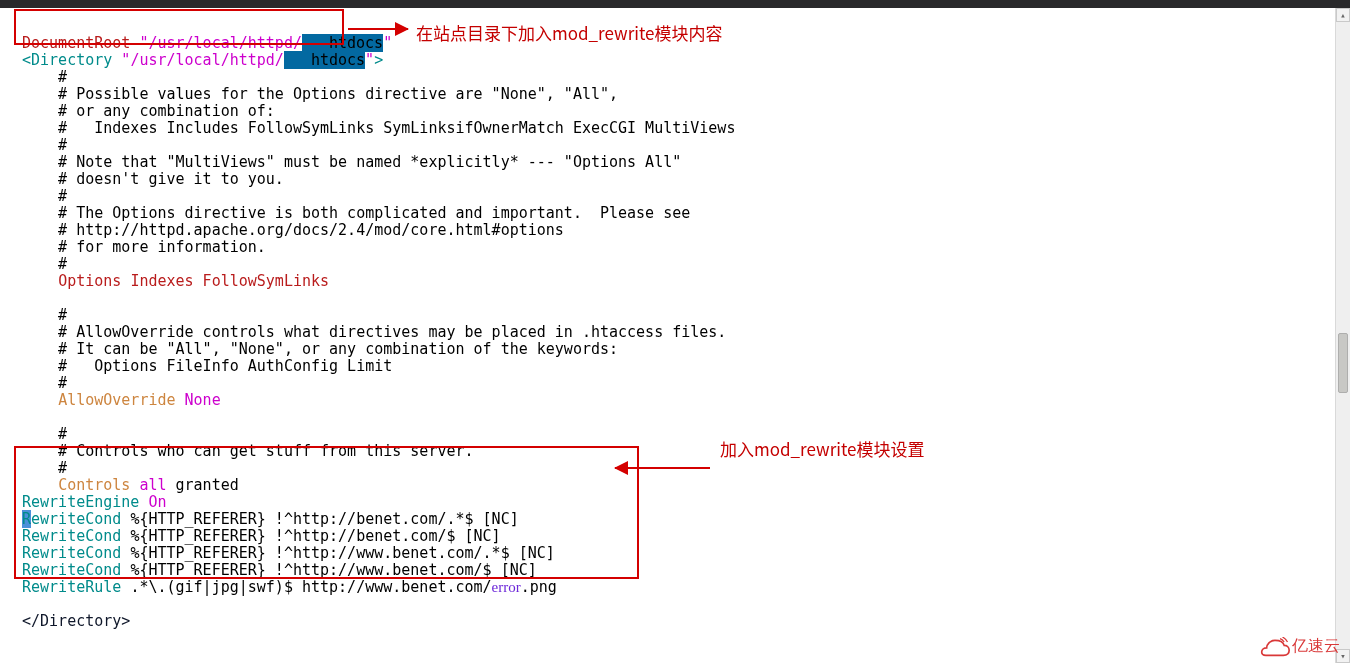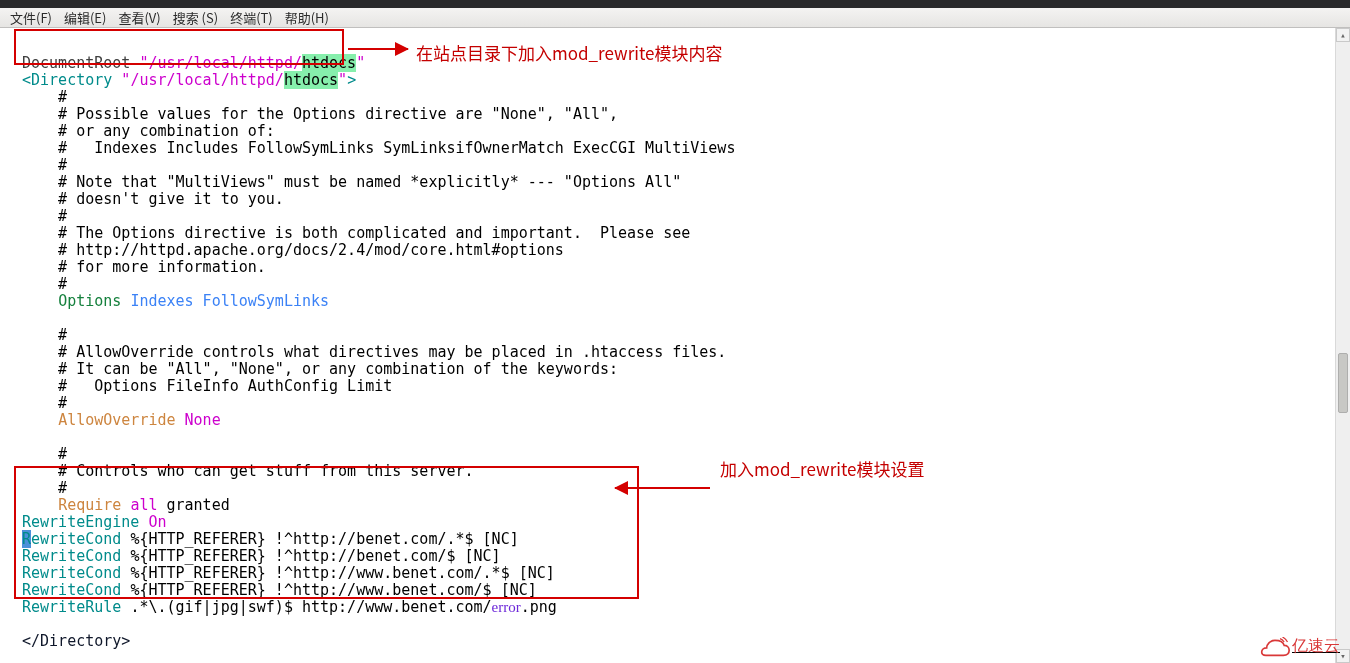--- a/index.html
+++ b/index.html
@@ -4,61 +4,53 @@
 <style>
   * { margin: 0; padding: 0; box-sizing: border-box; }
   html, body { width: 1350px; height: 663px; overflow: hidden; font-family: "DejaVu Sans Mono", "Liberation Mono", monospace; background: #fff; }
   .root { display: flex; flex-direction: column; height: 100%; }
   .titlebar { height: 8px; background: #29292b; }
   .menubar { height: 20px; background: linear-gradient(to bottom, #f4f3f2, #e6e5e3); border-bottom: 1px solid #c0bfbe; display: flex; align-items: center; font-family: "WenQuanYi Micro Hei", "Noto Sans CJK SC", sans-serif; font-size: 13px; color: #2b2b2b; padding-left: 4px; }
   .menu-item { padding: 0 6px; cursor: default; }
   .workspace { position: relative; flex: 1; background: #ffffff; }
   .content { position: absolute; left: 0; top: 0; right: 15px; bottom: 0; padding-left: 22px; padding-top: 10px; font-size: 15px; line-height: 17px; white-space: pre; color: #000; }
   .content span { white-space: pre; }
-  .kw-docroot { color: #404040; }
+  .kw-docroot { color: #b91c1c; }
   .str { color: #cd00cd; }
-  .hl { background: #86efac; color: #000; }
+  .hl { background: #0369a1; color: #000; padding-left: 27px; }
   .dir-open { color: #008b8b; }
   .dir-close { color: #0f172a; }
-  .kw-opt { color: #15803d; margin-top: 18px; }
-  .kw-ind { color: #3b82f6; }
+  .kw-opt { color: #b91c1c; margin-top: 18px; }
+  .kw-ind { color: #b91c1c; }
   .kw-allow { color: #cd853f; text-align: right; }
   .kw-req { color: #cd853f; }
   .kw-rew { color: #008b8b; text-align: right; }
   .val-none { color: #cd00cd; }
   .val-all { color: #cd00cd; }
   .val-on { color: #cd00cd; }
   .err { color: #6d28d9; font-family: Liberation Serif, serif; }
   .cursor-block { background: #4a90d9; }
   .annotation-box { position: absolute; border: 2px solid #d40000; pointer-events: none; }
   .arrow-line { position: absolute; height: 2px; background: #d40000; pointer-events: none; }
   .arrow-line::after { content: ""; position: absolute; right: -1px; top: -6px; border-left: 14px solid #d40000; border-top: 7px solid transparent; border-bottom: 7px solid transparent; }
   .arrow-line.left::after { right: auto; left: -1px; border-left: none; border-right: 14px solid #d40000; }
   .annotation-text { position: absolute; font-family: "Microsoft YaHei", "Noto Sans CJK SC", sans-serif; font-size: 17px; color: #c40000; pointer-events: none; }
   .scrollbar { position: absolute; right: 0; top: 0; bottom: 0; width: 15px; background: #efefef; border-left: 1px solid #d9d9d9; }
   .scroll-btn { position: absolute; left: 0; width: 14px; height: 14px; background: #f2f2f2; border: 1px solid #c9c9c9; display:flex; align-items:center; justify-content:center; font-size:9px; color:#666; }
   .scroll-thumb { position: absolute; left: 2px; width: 10px; background: #c8c8c5; border: 1px solid #aeaead; border-radius: 2px; }
-  .watermark { position: absolute; right: 10px; bottom: 6px; display:flex; align-items:center; gap:0; pointer-events:none;text-decoration:underline; }
+  .watermark { position: absolute; right: 10px; bottom: 6px; display:flex; align-items:center; gap:0; pointer-events:none; }
   .watermark-logo { width: 34px; height: 20px; }
   .watermark-text { font-family: "Microsoft YaHei", sans-serif; font-size: 16px; color: #d93838; font-weight: 400; }
 </style>
 </head>
 <body>
 
 <div class="root">
   <div class="titlebar"></div>
 
-  <div class="menubar">
-    <div class="menu-item">文件(F)</div>
-    <div class="menu-item">编辑(E)</div>
-    <div class="menu-item">查看(V)</div>
-    <div class="menu-item">搜索 (S)</div>
-    <div class="menu-item">终端(T)</div>
-    <div class="menu-item">帮助(H)</div>
-  </div>
 
   <div class="workspace">
     <div class="content">
 <span class="kw-docroot">DocumentRoot</span> <span class="str">"</span><span class="str">/usr/local/httpd/</span><span class="hl">htdocs</span><span class="str">"</span>
 <span class="dir-open">&lt;Directory</span> <span class="str">"</span><span class="str">/usr/local/httpd/</span><span class="hl">htdocs</span><span class="str">"</span><span class="dir-open">&gt;</span>
 <span>    #</span>
 <span>    # Possible values for the Options directive are "None", "All",</span>
 <span>    # or any combination of:</span>
 <span>    #   Indexes Includes FollowSymLinks SymLinksifOwnerMatch ExecCGI MultiViews</span>
 <span>    #</span>
@@ -74,21 +66,21 @@
 <span>    #</span>
 <span>    # AllowOverride controls what directives may be placed in .htaccess files.</span>
 <span>    # It can be "All", "None", or any combination of the keywords:</span>
 <span>    #   Options FileInfo AuthConfig Limit</span>
 <span>    #</span>
     <span class="kw-allow">AllowOverride</span> <span class="val-none">None</span>
 
 <span>    #</span>
 <span>    # Controls who can get stuff from this server.</span>
 <span>    #</span>
-    <span class="kw-req">Require</span> <span class="val-all">all</span> <span>granted</span>
+    <span class="kw-req">Controls</span> <span class="val-all">all</span> <span>granted</span>
 <span class="kw-rew">RewriteEngine</span> <span class="val-on">On</span>
 <span class="kw-rew cursor-block">R</span><span class="kw-rew">ewriteCond</span> <span>%{HTTP_REFERER} !^http://benet.com/.*$ [NC]</span>
 <span class="kw-rew">RewriteCond</span> <span>%{HTTP_REFERER} !^http://benet.com/$ [NC]</span>
 <span class="kw-rew">RewriteCond</span> <span>%{HTTP_REFERER} !^http://www.benet.com/.*$ [NC]</span>
 <span class="kw-rew">RewriteCond</span> <span>%{HTTP_REFERER} !^http://www.benet.com/$ [NC]</span>
 <span class="kw-rew">RewriteRule</span> <span>.*\.(gif|jpg|swf)$ http://www.benet.com/</span><span class="err">error</span><span>.png</span>
 
 <span class="dir-close">&lt;/Directory&gt;</span>
 
 

